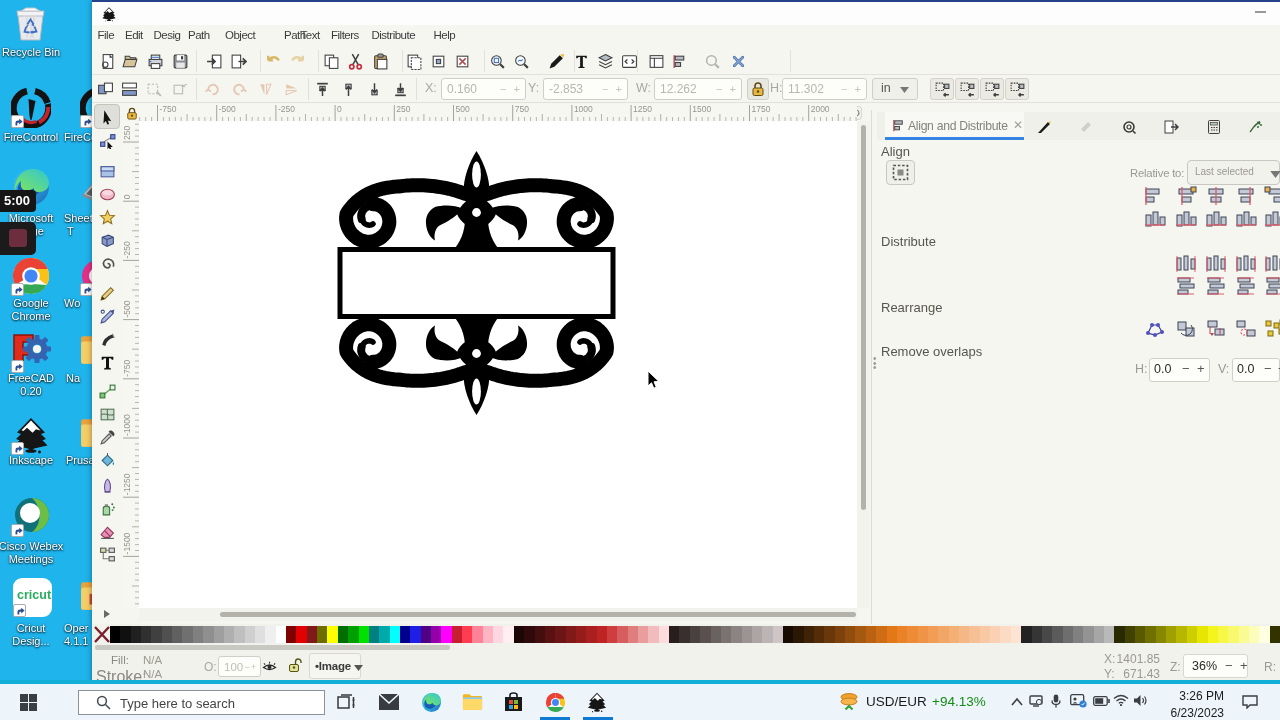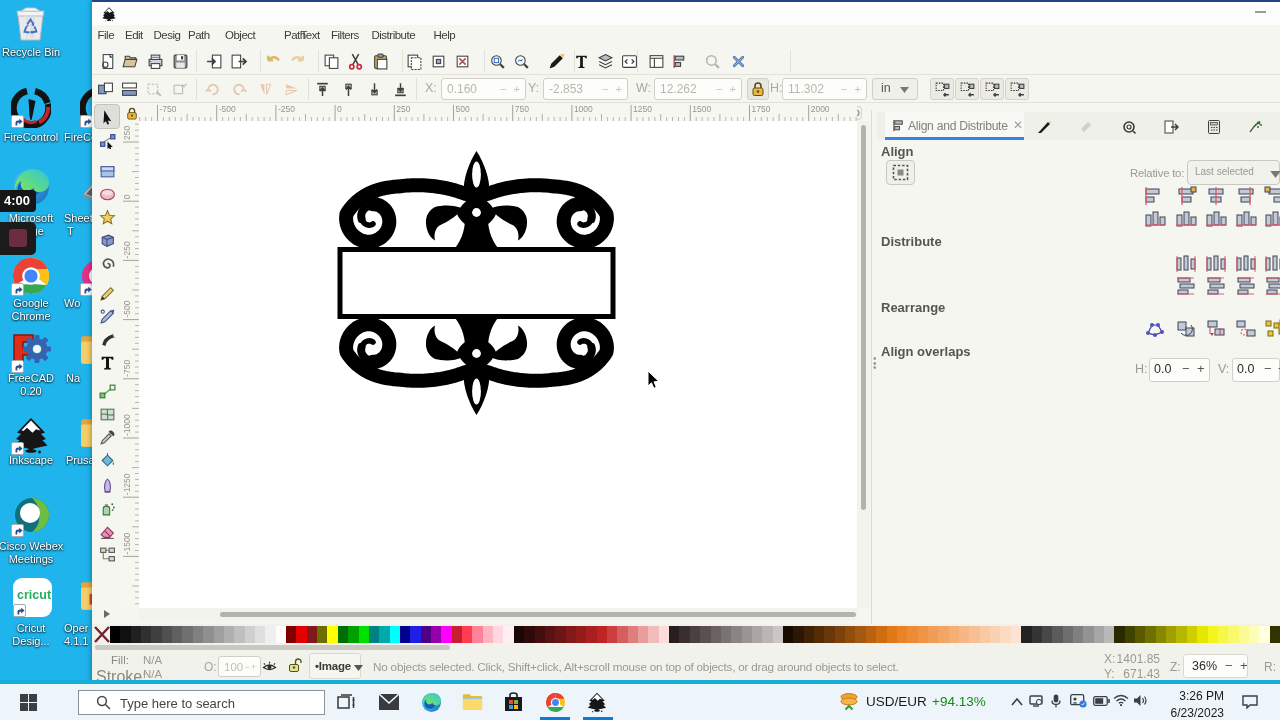--- a/index.html
+++ b/index.html
@@ -7,21 +7,21 @@
 .abs{position:absolute}
 .lbl{position:absolute;color:#fff;font-size:11px;text-align:center;
  text-shadow:0 1px 2px rgba(0,0,0,.9),0 0 2px rgba(0,0,0,.6);line-height:13px;white-space:nowrap}
 .shortcut{position:absolute;width:13px;height:13px;background:#fff;border:1px solid #aaa;border-radius:2px}
 .shortcut svg{position:absolute;left:1px;top:1px}
 .win{position:absolute;left:92px;top:0;width:1188px;height:684px;background:#f6f6f1;
  border-top:2px solid #26418c; box-shadow:0 0 6px rgba(0,0,0,.4)}
 .spin{position:absolute;height:22px;background:#fdfdfa;border:1px solid #cfcfc8;border-radius:3px;
  color:#b8b8b0;font-size:12px;line-height:20px;padding-left:5px}
 .spin .pm{position:absolute;right:3px;top:0;color:#c5c5bc;font-size:11px;letter-spacing:2px}
-.seclbl{position:absolute;font-weight:bold;font-size:13px;color:#56564e}
+.seclbl{position:absolute;font-weight:normal;font-size:13px;color:#56564e}
 .glabel{position:absolute;font-size:13px;color:#9a9a92}
 </style></head>
 <body>
 
 <div class="abs" style="left:0;top:0;width:92px;height:684px">
 <svg class="abs" style="left:16px;top:7px" width="29" height="35" viewBox="0 0 29 35">
 <path d="M2 8 L27 8 L24 33 L5 33 Z" fill="#e8eaed" stroke="#b5b8bf" stroke-width="1"></path>
 <path d="M1 4 L28 4 L27.3 9 L1.7 9 Z" fill="#f2f3f5" stroke="#b5b8bf" stroke-width="1"></path>
 <path d="M5 4 L10 1 L19 1 L24 4 Z" fill="#fafbfc" stroke="#c0c3c9" stroke-width="1"></path>
 <path d="M8 9 l3 0 0 22 M14 9 l1 0 0 22 M20 9 l-2 0 -1 22" stroke="#d7dade" stroke-width="1.5" fill="none"></path>
@@ -72,21 +72,21 @@
 <path d="M10 14 C 8 22 14 27 23 21 C 22 23 24 25 28 25 C 23 32 15 34 10 30 C 6 27 5 20 10 14 Z" fill="#1550a5" opacity=".85"></path>
 </svg>
 <div class="lbl" style="left:-2px;top:212px;width:66px">Microsoft<br>Edge</div>
 <svg class="abs" style="left:80px;top:170px" width="36" height="36" viewBox="0 0 36 36">
 <path d="M2 26 L20 4 L34 10 L16 32 Z" fill="#8a8d92"></path>
 <path d="M4 24 L20 6 L32 11 L15 29 Z" fill="#b9bcc2"></path>
 <path d="M6 24 L21 8 L30 12 L14 27 Z" fill="#5c5f64"></path>
 </svg>
 <div class="lbl" style="left:64px;top:212px;width:72px;text-align:left">Sheet<br>&nbsp;T</div>
 <div class="abs" style="left:0;top:190px;width:36px;height:22px;background:#161616;border-radius:0 4px 4px 0"></div>
-<div class="abs" style="left:4px;top:193px;width:32px;color:#fff;font-weight:bold;font-size:13px">4:00</div>
+<div class="abs" style="left:4px;top:193px;width:32px;color:#fff;font-weight:bold;font-size:13px">5:00</div>
 <div class="abs" style="left:0;top:222px;width:36px;height:33px;background:#1b1b1b;border-radius:0 5px 5px 0"></div>
 <div class="abs" style="left:9px;top:229px;width:18px;height:18px;background:#6c2e3e;border-radius:3px"></div>
 <svg class="abs" style="left:11px;top:256px" width="40" height="40" viewBox="0 0 40 40">
 <circle cx="20" cy="20" r="18" fill="#fff"></circle>
 <path d="M20 2 A18 18 0 0 1 35.6 29 L24 20 Z" fill="#fbc116"></path>
 <path d="M20 2 A18 18 0 0 0 4.4 29 L16 22 Z" fill="#ea4335"></path>
 <path d="M4.3 28.8 A18 18 0 0 0 35.7 28.9 L22 28 Z" fill="#34a853"></path>
 <path d="M20 2 C28 2 34 6.5 36.8 13 L20 13 Z" fill="#ea4335"></path>
 <path d="M3.2 13 C6 6.5 12 2 20 2 L20 13 Z" fill="#ea4335"></path>
 <circle cx="20" cy="20" r="8.8" fill="#fff"></circle>
@@ -914,21 +914,20 @@
 <svg class="abs" style="left:196px;top:655px" width="14" height="16" viewBox="0 0 14 16">
       <rect x="1.5" y="7.5" width="9" height="7" rx="1.5" fill="#e2e29a" stroke="#55550f"></rect>
       <path d="M7.5 7.5 L7.5 4.5 A2.8 2.8 0 0 1 13 4.2 L13 6" fill="none" stroke="#55550f" stroke-width="1.4"></path>
       <circle cx="6" cy="10.5" r="1.2" fill="#55550f"></circle>
     </svg>
 <div class="abs" style="left:217px;top:651px;width:52px;height:26px;background:#f6f6f0;border:1px solid #d8d8d0;border-radius:3px"></div>
 <div class="abs" style="left:223px;top:658px;font-size:11.5px;color:#3a3a3a;font-weight:bold;letter-spacing:-0.2px">•Image</div>
 <svg class="abs" style="left:262px;top:663px" width="9" height="6" viewBox="0 0 9 6">
       <path d="M0 0 L9 0 L4.5 6 Z" fill="#555"></path>
     </svg>
-<div class="abs" style="left:281px;top:658px;font-size:11.7px;letter-spacing:-0.2px;color:#9a9a92;white-space:nowrap">No objects selected. Click, Shift+click, Alt+scroll mouse on top of objects, or drag around objects to select.</div>
 <div class="abs" style="left:1012px;top:650px;font-size:12px;color:#9a9a92">X:</div>
 <div class="abs" style="left:1016px;top:650px;width:52px;text-align:right;font-size:12px;color:#9a9a92">1401.85</div>
 <div class="abs" style="left:1012px;top:665px;font-size:12px;color:#9a9a92">Y:</div>
 <div class="abs" style="left:1016px;top:665px;width:52px;text-align:right;font-size:12px;color:#9a9a92">671.43</div>
 <div class="abs" style="left:1078px;top:658px;font-size:12px;color:#9a9a92">Z:</div>
 <div class="abs" style="left:1091px;top:652px;width:65px;height:24px;background:#fdfdfa;border:1px solid #d8d8d0;border-radius:3px"></div>
 <div class="abs" style="left:1100px;top:657px;font-size:12.5px;color:#2a2a2a">36%</div>
 <div class="abs" style="left:1133px;top:656px;font-size:13px;color:#555">−</div>
 <div class="abs" style="left:1148px;top:656px;font-size:13px;color:#555">+</div>
 <div class="abs" style="left:1172px;top:658px;font-size:12px;color:#9a9a92">R:</div>
@@ -1120,21 +1119,21 @@
       <rect x="12" y="11" width="8" height="6" fill="#c3c9d5" stroke="#3c4354"></rect>
       <circle cx="9" cy="13" r="3" fill="none" stroke="#e05a6a" stroke-width="1.2" stroke-dasharray="2 1.5"></circle>
     </svg>
 <svg class="abs" style="left:1172px;top:317px" width="22" height="20" viewBox="0 0 22 20">
       <rect x="2" y="2" width="5" height="5" fill="#e8c83a" stroke="#7a6a10"></rect>
       <rect x="10" y="4" width="5" height="5" fill="#e8c83a" stroke="#7a6a10"></rect>
       <rect x="15" y="10" width="5" height="5" fill="#e8c83a" stroke="#7a6a10"></rect>
       <rect x="4" y="12" width="5" height="5" fill="#e8c83a" stroke="#7a6a10"></rect>
       <rect x="16" y="1" width="5" height="5" fill="#e8c83a" stroke="#7a6a10"></rect>
     </svg>
-<div class="seclbl" style="left:789px;top:342px">Align overlaps</div>
+<div class="seclbl" style="left:789px;top:342px">Remove overlaps</div>
 <div class="abs" style="left:1043px;top:360px;font-size:12.5px;color:#9a9a92">H:</div>
 <div class="abs" style="left:1057px;top:356px;width:61px;height:24px;background:#fdfdfa;border:1px solid #d0d0c8;border-radius:3px"></div>
 <div class="abs" style="left:1062px;top:360px;font-size:12.5px;color:#2a2a2a">0.0</div>
 <div class="abs" style="left:1090px;top:359px;font-size:13px;color:#555">−</div>
 <div class="abs" style="left:1105px;top:359px;font-size:13px;color:#555">+</div>
 <div class="abs" style="left:1126px;top:360px;font-size:12.5px;color:#9a9a92">V:</div>
 <div class="abs" style="left:1140px;top:356px;width:48px;height:24px;background:#fdfdfa;border:1px solid #d0d0c8;border-radius:3px"></div>
 <div class="abs" style="left:1145px;top:360px;font-size:12.5px;color:#2a2a2a">0.0</div>
 <div class="abs" style="left:1172px;top:359px;font-size:13px;color:#555">−</div>
 <div class="abs" style="left:1186px;top:359px;font-size:13px;color:#555">+</div>

